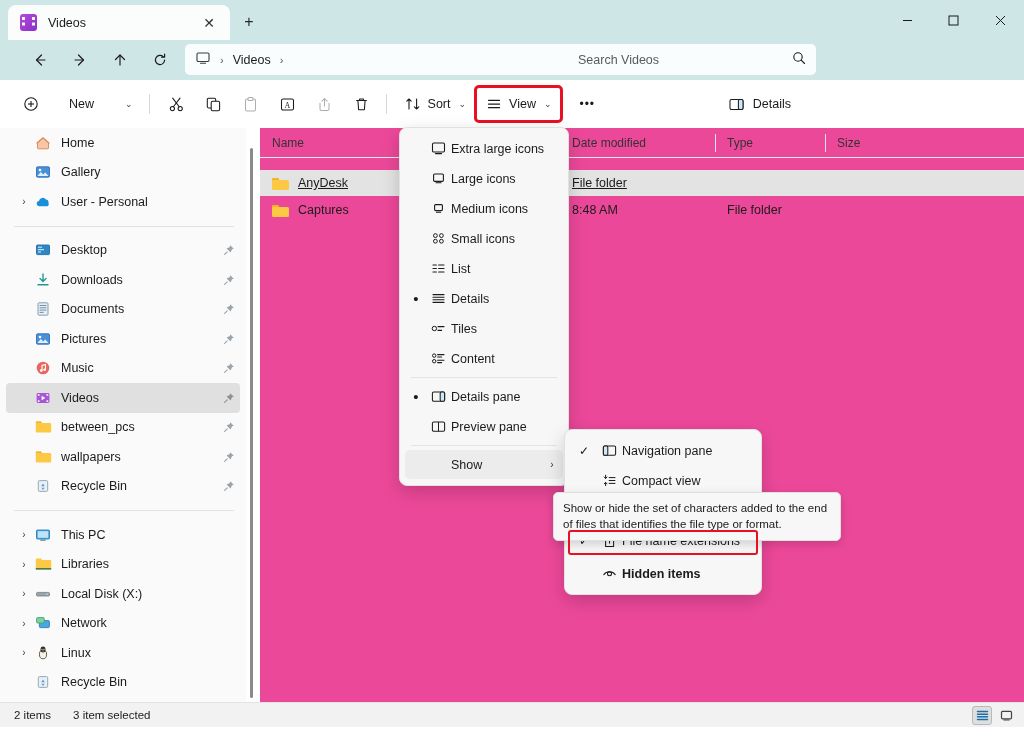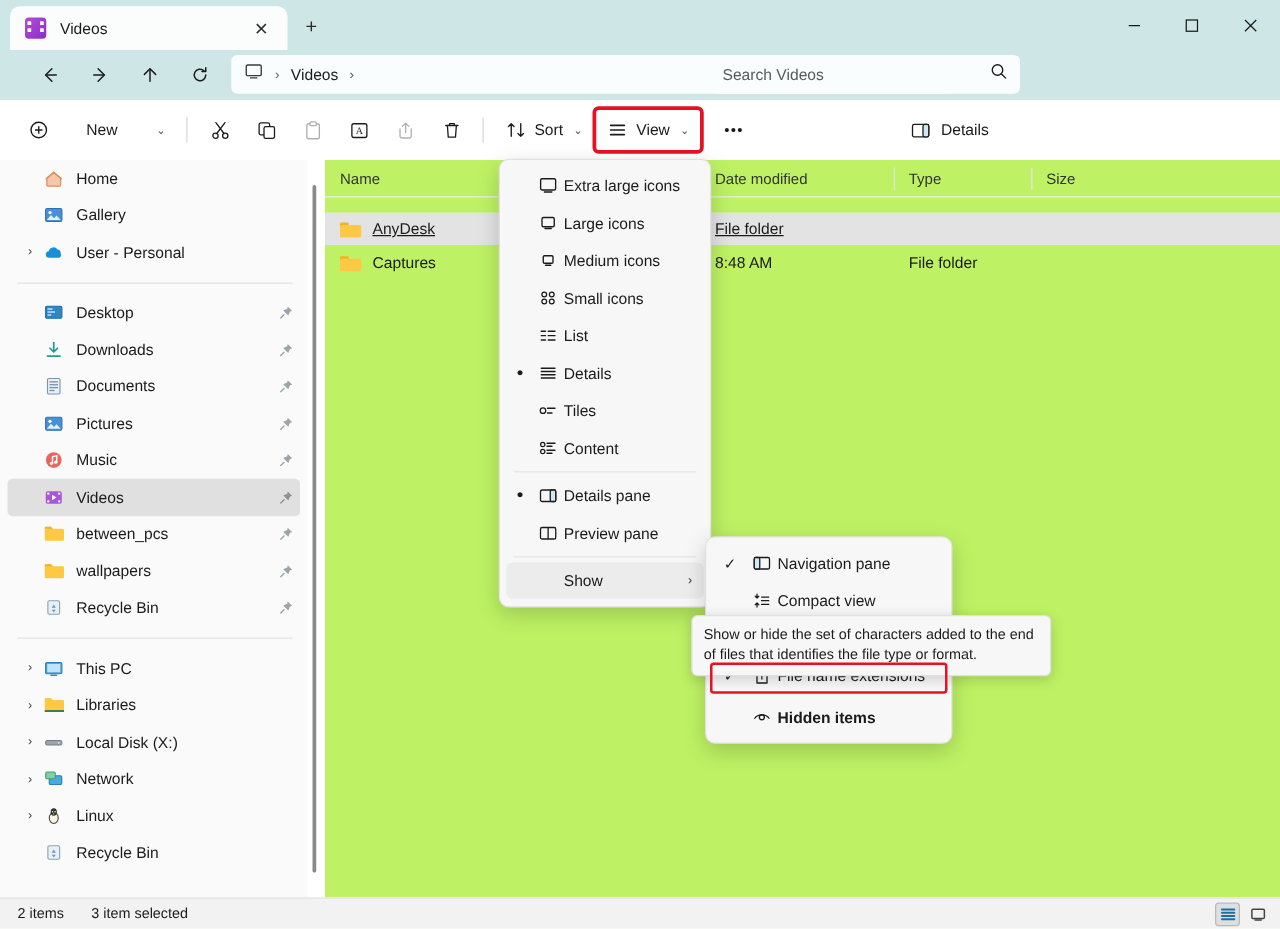--- a/index.html
+++ b/index.html
@@ -134,21 +134,21 @@
   .nav-scrollbar {
     position: absolute; left: 248px; top: 140px; width: 7px; height: 570px;
   }
   .nav-scrollthumb {
     position: absolute; left: 2px; top: 8px; width: 3px; height: 550px;
     background: #8a8a8a; border-radius: 2px;
   }
 
   .content {
     position: absolute; left: 260px; top: 128px; width: 764px; height: 590px;
-    background: #bef264;
+    background: #ec4899;
   }
   .colheader {
     position: relative; height: 30px; display: flex; align-items: center;
     border-bottom: 1px solid #ebebeb;
   }
   .col {
     font-size: 12px; color: #333; padding-left: 12px; height: 30px;
     display:flex; align-items:center; position: relative;
   }
   .col + .col::before {
@@ -165,21 +165,21 @@
     content:""; position:absolute; left:0; top:1.5px; width:7px; height:3px;
     background:#ecb426; border-radius:1px 1px 0 0;
   }
   .folder-ico::after {
     content:""; position:absolute; left:0; top:3.5px; width:17px; height:10.5px;
     background:#fdc944; border-radius:1.5px;
   }
 
   
   .statusbar {
-    position: absolute; left: 0; bottom: 0; width: 1024px; height: 25px;
+    position: absolute; left: 0; bottom: 16px; width: 1024px; height: 25px;
     background: #f2f2f2; border-top: 1px solid #e3e3e3;
     display:flex; align-items:center;
   }
   .status-text { font-size: 11.5px; color: #1b1b1b; margin-left: 14px; }
   .status-text.second { margin-left: 22px; }
   .status-toggles { position:absolute; right: 8px; display:flex; gap: 4px; }
   .stog { width: 20px; height: 19px; display:flex; align-items:center; justify-content:center;
           border-radius:3px; }
   .stog.active { background: #dfdfdf; border: 1px solid #b9b9b9; }
   .stog.plain  { border: 1px solid transparent; }

